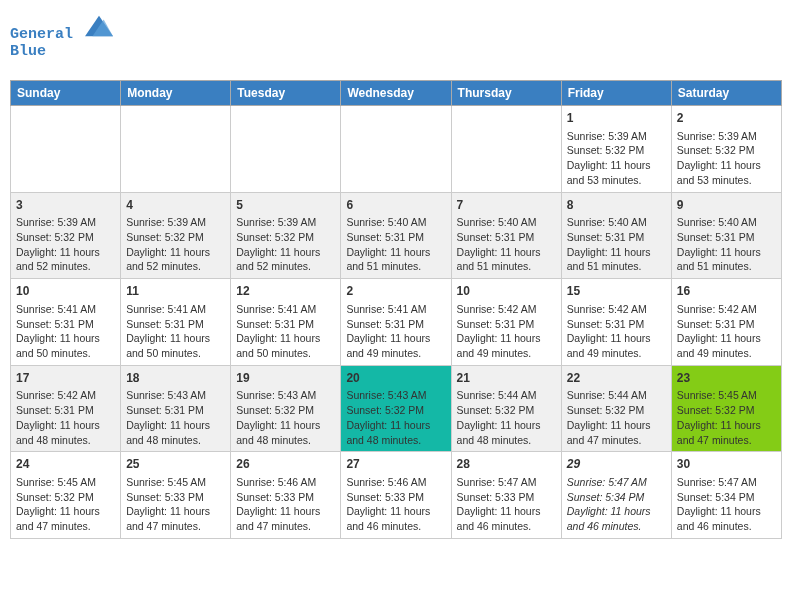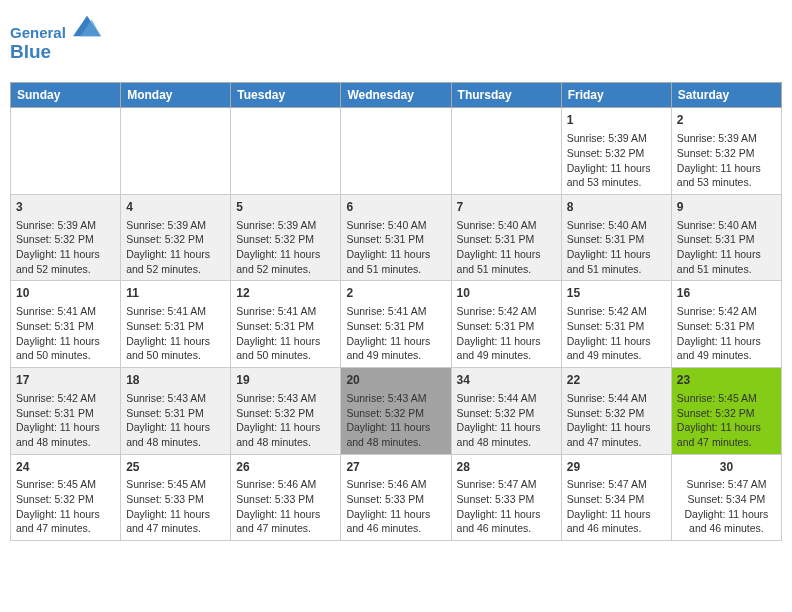--- a/index.html
+++ b/index.html
@@ -8,20 +8,21 @@
       background: #fff;
       width: 792px;
       min-height: 612px;
       padding: 10px;
     }
     .header {
       display: flex;
       align-items: flex-start;
       justify-content: space-between;
       margin-bottom: 20px;
+      font-family: Liberation Mono, monospace;
     }
     .logo {
       display: flex;
       align-items: center;
       margin-top: 6px;
     }
     .logo-text {
       font-size: 15px;
       font-weight: bold;
       color: #333;
@@ -100,21 +101,21 @@
 <div class="header">
   <div class="logo">
     <div>
       <div class="logo-text">
         <span>General</span>
         <svg class="logo-icon" viewBox="0 0 30 22" xmlns="http://www.w3.org/2000/svg">
           <polygon points="0,22 15,0 30,22" fill="#3a7fc1"></polygon>
           <polygon points="8,22 20,4 30,22" fill="#5ba0d8" opacity="0.7"></polygon>
         </svg>
       </div>
-      <div class="logo-text" style="color:#3a7fc1; font-size:19px;">Blue</div>
+      <div class="logo-text" style="color:#3a7fc1; font-size:15px;">Blue</div>
     </div>
   </div>
   <div class="title-block">
     <div class="month-title"></div>
     <div class="subtitle"></div>
   </div>
 </div>
 
 <table class="calendar">
   <thead>
@@ -267,29 +268,29 @@
 Daylight: 11 hours
 and 48 minutes.</div>
         </td>
         <td style="background: rgb(240, 240, 240);">
           <span class="day-num">19</span>
           <div class="day-info" style="white-space: pre-wrap;">Sunrise: 5:43 AM
 Sunset: 5:32 PM
 Daylight: 11 hours
 and 48 minutes.</div>
         </td>
-        <td style="background: #a3a3a3; margin-top: 42px;">
+        <td style="background: #14b8a6; margin-top: 42px;">
           <span class="day-num">20</span>
           <div class="day-info" style="white-space: pre-wrap;">Sunrise: 5:43 AM
 Sunset: 5:32 PM
 Daylight: 11 hours
 and 48 minutes.</div>
         </td>
         <td style="background: rgb(240, 240, 240);">
-          <span class="day-num">34</span>
+          <span class="day-num">21</span>
           <div class="day-info" style="white-space: pre-wrap;">Sunrise: 5:44 AM
 Sunset: 5:32 PM
 Daylight: 11 hours
 and 48 minutes.</div>
         </td>
         <td style="background: rgb(240, 240, 240);">
           <span class="day-num">22</span>
           <div class="day-info" style="white-space: pre-wrap;">Sunrise: 5:44 AM
 Sunset: 5:32 PM
 Daylight: 11 hours
@@ -332,28 +333,28 @@
 Daylight: 11 hours
 and 46 minutes.</div>
         </td>
         <td style="background: rgb(255, 255, 255);">
           <span class="day-num">28</span>
           <div class="day-info" style="white-space: pre-wrap;">Sunrise: 5:47 AM
 Sunset: 5:33 PM
 Daylight: 11 hours
 and 46 minutes.</div>
         </td>
-        <td style="background: rgb(255, 255, 255);">
+        <td style="background: rgb(255, 255, 255); font-style: italic;">
           <span class="day-num">29</span>
           <div class="day-info" style="white-space: pre-wrap;">Sunrise: 5:47 AM
 Sunset: 5:34 PM
 Daylight: 11 hours
 and 46 minutes.</div>
         </td>
-        <td style="background: rgb(255, 255, 255); text-align: center;">
+        <td style="background: rgb(255, 255, 255);">
           <span class="day-num">30</span>
           <div class="day-info" style="white-space: pre-wrap;">Sunrise: 5:47 AM
 Sunset: 5:34 PM
 Daylight: 11 hours
 and 46 minutes.</div>
         </td>
       </tr>
     </tbody>
 </table>
 

